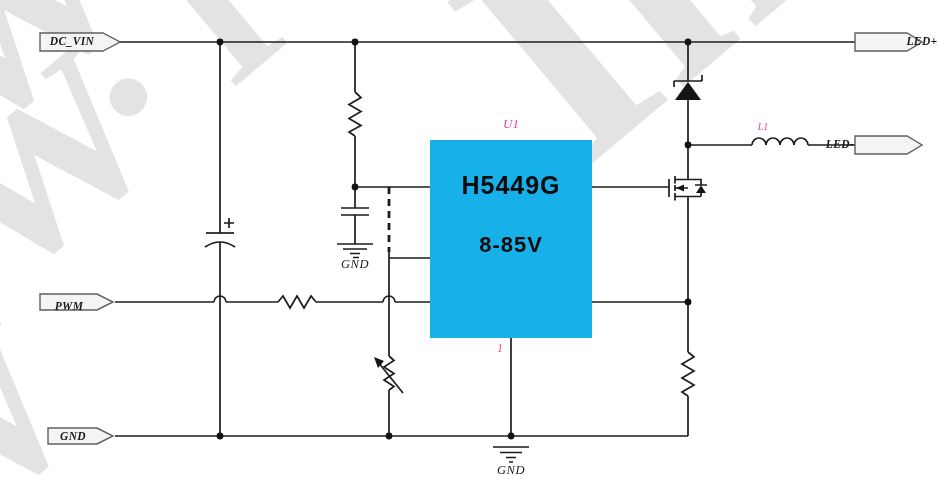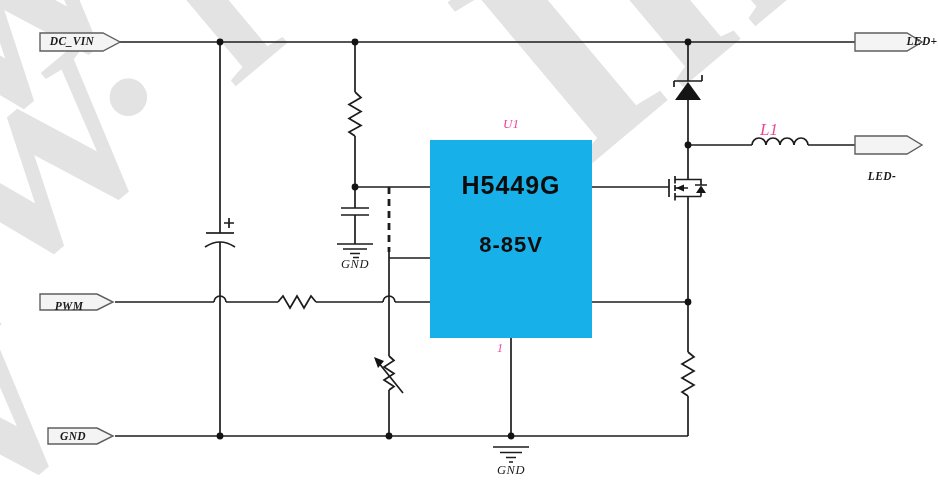--- a/index.html
+++ b/index.html
@@ -173,26 +173,26 @@
       <path d="M855 136 H907 L922 145 L907 154 H855 Z"></path>
       <path d="M40 294 H97 L113 302 L97 310 H40 Z"></path>
       <path d="M48 428 H97 L113 436 L97 444 H48 Z"></path>
     </g>
 
     <rect x="430" y="140" width="162" height="198" fill="#18b0e8"></rect>
   </svg>
 
   <div class="txt port-label" style="left:40px;top:35px;width:64px;">DC_VIN</div>
   <div class="txt port-label" style="left:856px;top:35px;width:52px;padding-left:40px;">LED+</div>
-  <div class="txt port-label" style="left:856px;top:138px;width:52px;margin-top:32px;">LED-</div>
+  <div class="txt port-label" style="left:814px;top:138px;width:52px;">LED-</div>
   <div class="txt port-label" style="left:40px;top:300px;width:58px;">PWM</div>
   <div class="txt port-label" style="left:48px;top:429.5px;width:50px;">GND</div>
 
   <div class="txt ref-des" style="left:496px;top:117px;width:30px;">U1</div>
-  <div class="txt ref-des" style="left:748px;top:121px;width:30px;font-size:17px;text-align:right;">L1</div>
+  <div class="txt ref-des" style="left:748px;top:121px;width:30px;font-size:10px;">L1</div>
   <div class="txt ref-des" style="left:494px;top:342px;width:12px;font-size:12px;">1</div>
 
   <div class="txt gnd-text" style="left:334px;top:258px;width:42px;">GND</div>
   <div class="txt gnd-text" style="left:490px;top:464px;width:42px;">GND</div>
 
   <div class="ic-line ic-part">H5449G</div>
   <div class="ic-line ic-volt">8-85V</div>
 
 </div>
 

